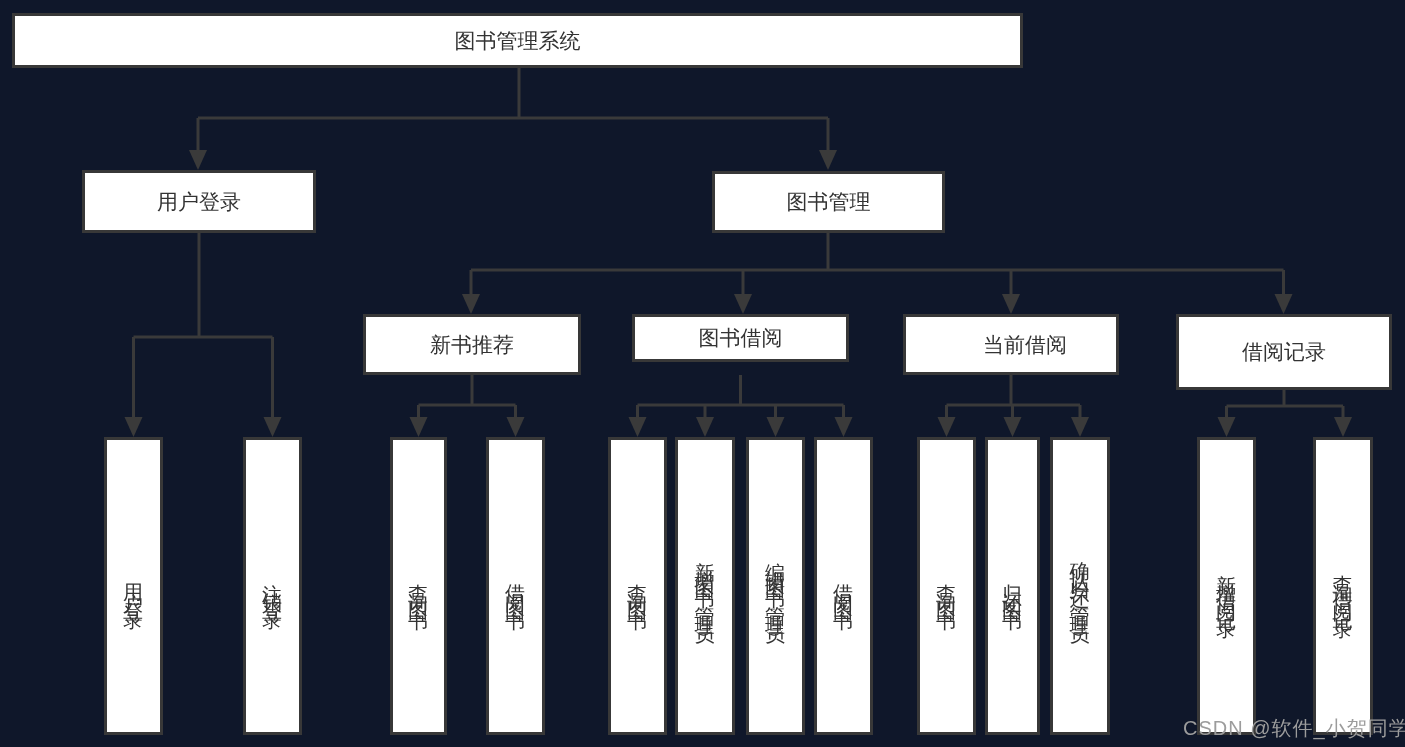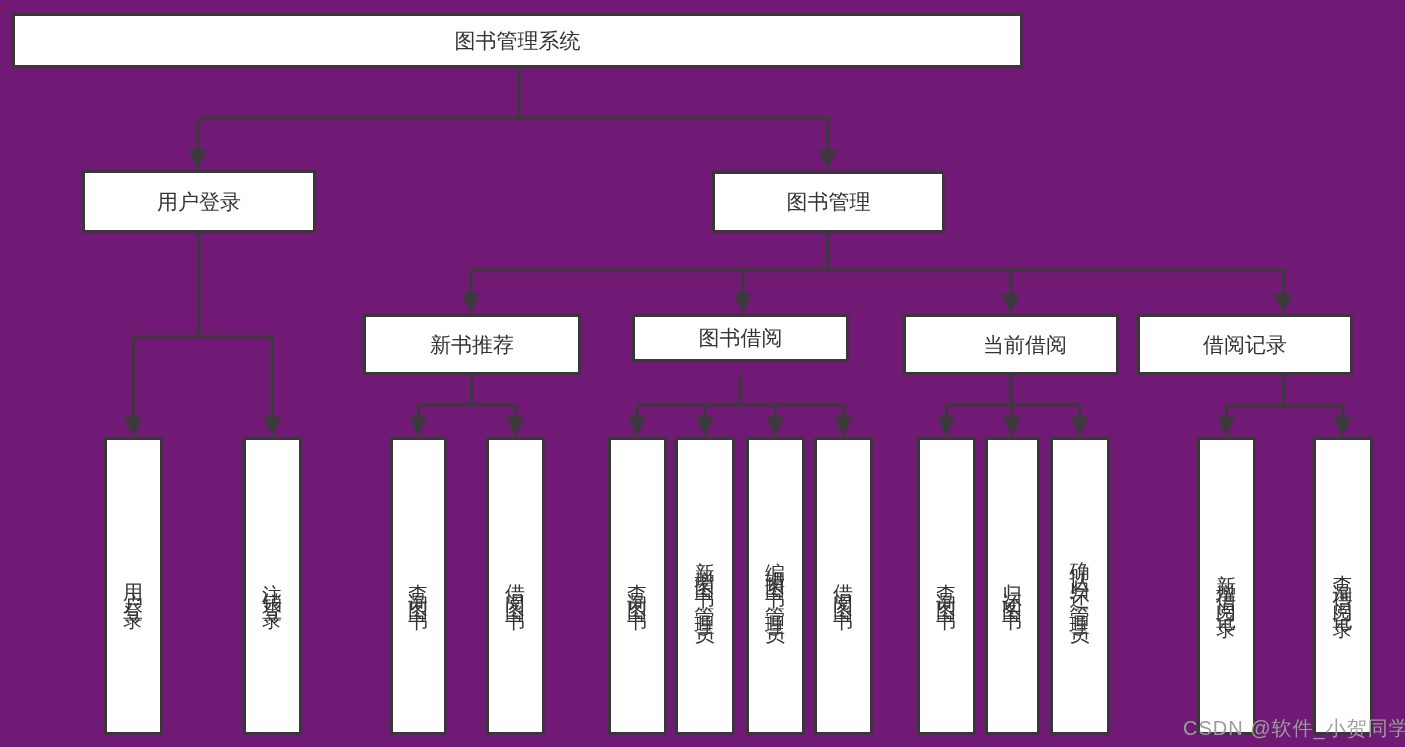--- a/index.html
+++ b/index.html
@@ -1,17 +1,17 @@
 <!DOCTYPE html>
 <html><head>
 <meta charset="utf-8">
 <style>
   html,body{margin:0;padding:0;background:#ffffff;}
   #stage{
-    position:relative;width:1405px;height:747px;background:#701a75;overflow:hidden;
+    position:relative;width:1405px;height:747px;background:#0f172a;overflow:hidden;
     font-family:"Liberation Sans","DejaVu Sans",sans-serif;
   }
   #connectors{position:absolute;left:0;top:0;z-index:1;}
   #connectors path{stroke:#3a3a3a;stroke-width:3;fill:none;}
   #connectors polygon{fill:#3a3a3a;stroke:none;}
   .box{
     position:absolute;box-sizing:border-box;border:3px solid #383838;background:#ffffff;
     display:flex;align-items:center;justify-content:center;
     color:#333333;font-size:21px;z-index:2;white-space:nowrap;
   }
@@ -81,21 +81,21 @@
   </svg>
 
   <div class="box" style="left:12px;top:13px;width:1011px;height:55px;">图书管理系统</div>
 
   <div class="box" style="left:82px;top:170px;width:234px;height:63px;">用户登录</div>
   <div class="box" style="left:712px;top:171px;width:233px;height:62px;">图书管理</div>
 
   <div class="box" style="left:363px;top:314px;width:218px;height:61px;">新书推荐</div>
   <div class="box" style="left:632px;top:314px;width:217px;height:48px;">图书借阅</div>
   <div class="box" style="left:903px;top:314px;width:216px;height:61px;padding-left:28px;">当前借阅</div>
-  <div class="box" style="left:1137px;top:314px;width:216px;height:61px;font-family:Liberation Mono, monospace;">借阅记录</div>
+  <div class="box" style="left:1176px;top:314px;width:216px;height:76px;font-family:Liberation Mono, monospace;">借阅记录</div>
 
   <div class="box leaf" style="left:104px;top:437px;width:59px;height:298px;">
     <span class="vlabel">用户登录</span>
   </div>
   <div class="box leaf" style="left:243px;top:437px;width:59px;height:298px;">
     <span class="vlabel">注销登录</span>
   </div>
   <div class="box leaf" style="left:390px;top:437px;width:57px;height:298px;">
     <span class="vlabel">查询图书</span>
   </div>

